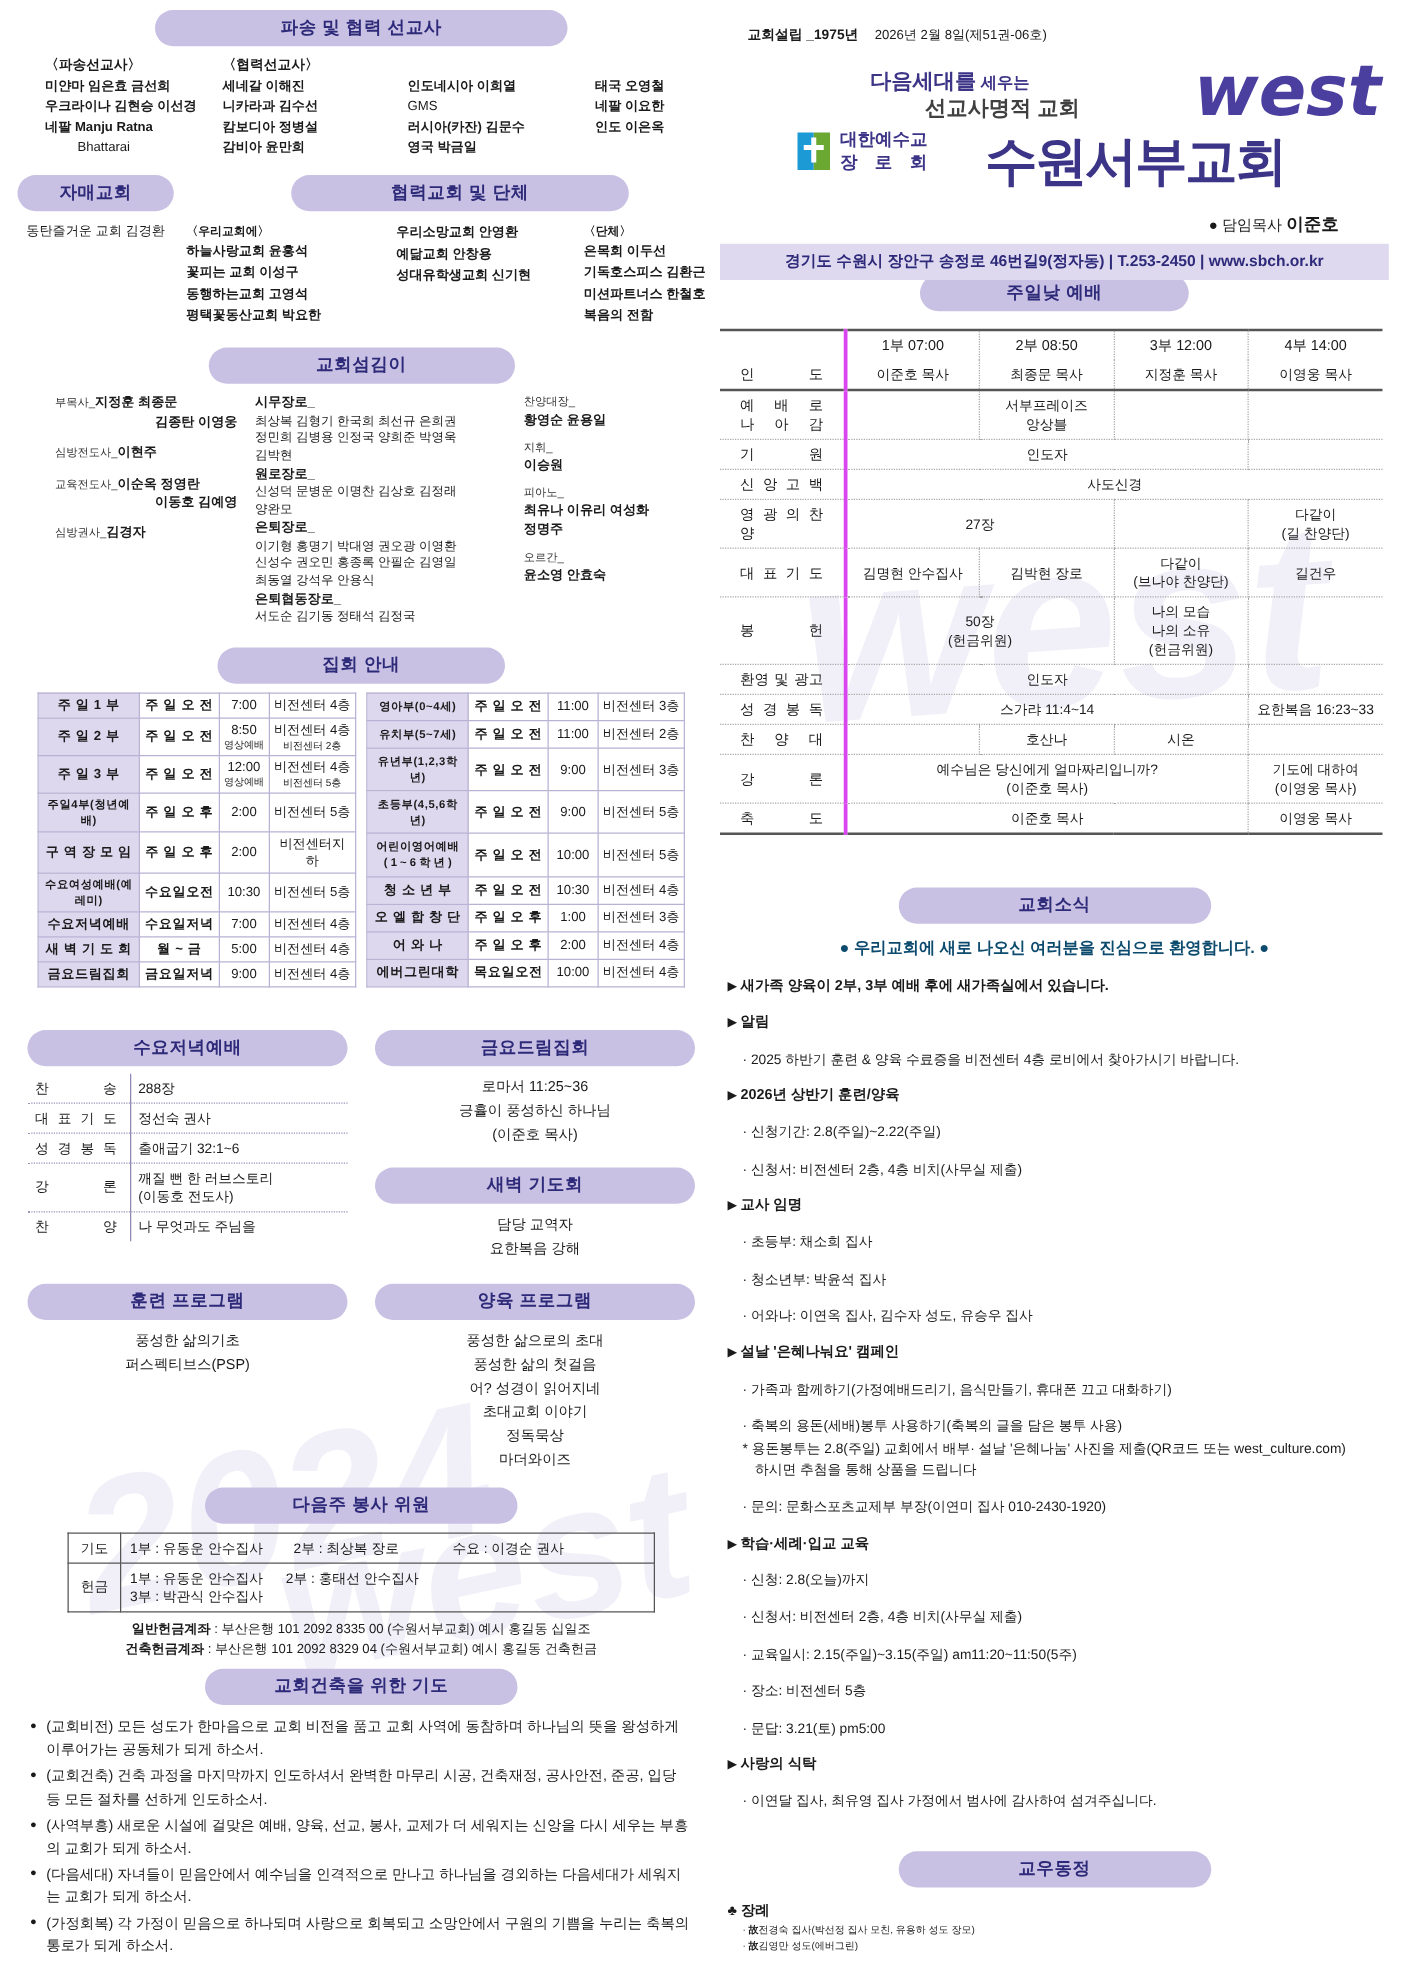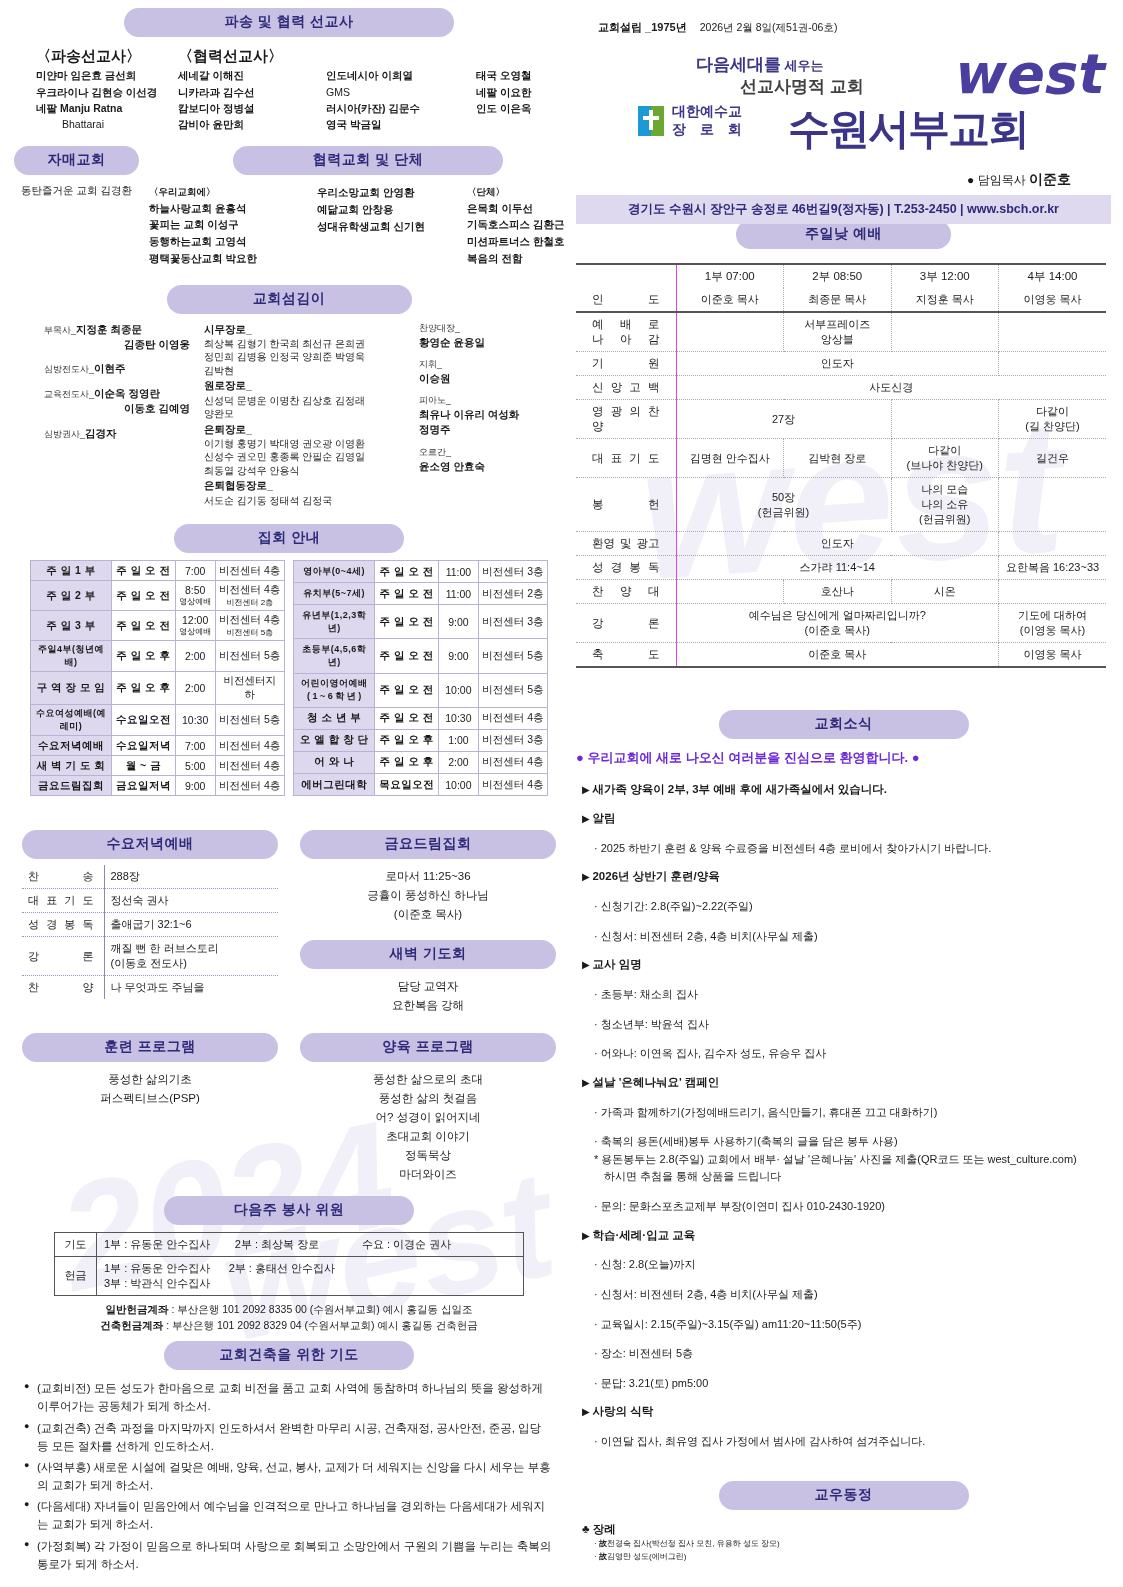--- a/index.html
+++ b/index.html
@@ -50,21 +50,21 @@
 
   
   .miss-grid {
     display: grid;
     grid-template-columns: 142px 148px 150px 110px;
     margin-top: 7px;
     padding-left: 22px;
     font-size: 10.5px;
     line-height: 1.55;
   }
-  .miss-grid .hdr { font-weight: bold; font-size: 15px; }
+  .miss-grid .hdr { font-weight: bold; font-size: 11px; }
   .indent { padding-left: 26px; }
   .part-grid {
     display: grid;
     grid-template-columns: 168px 150px 130px;
     font-size: 10.5px;
     line-height: 1.6;
     padding-left: 10px;
   }
   .part-grid .hdr { font-weight: bold; font-size: 9.5px; }
 
@@ -191,32 +191,32 @@
     font-size: 11px; table-layout: fixed;
   }
   table.worship td {
     padding: 4px 2px; text-align: center; vertical-align: middle;
     border-right: 1px dotted #a9a9a9;
     border-bottom: 1px dotted #a9a9a9;
   }
   table.worship td.rowlbl {
     width: 100px; text-align: justify; text-align-last: justify;
     padding-left: 16px; padding-right: 16px;
-    border-right: 1px solid #d946ef;
+    border-right: 3px solid #d946ef;
     font-size: 11.5px;
   }
   table.worship tr.hdr td { border-bottom: none; font-size: 11.5px; }
   table.worship tr.topline td { border-top: 2px solid #555; }
   table.worship tr.lastrow td { border-bottom: 2px solid #555; }
   table.worship td.nb { border-right: none; }
 
   
   .news { margin-top: 14px; padding: 0 6px; }
   .welcome {
-    color: #6d28d9; font-weight: bold;
+    text-align: center; color: #0c4a6e; font-weight: bold;
     font-size: 13px; margin: 10px 0 12px;
   }
   .news-item { margin-bottom: 11px; font-size: 11.5px; line-height: 1.55; }
   .news-item .head { font-weight: bold; }
   .news-item .head::before { content: "▶ "; font-size: 10px; }
   .news-item .sub { padding-left: 12px; font-size: 11px; line-height: 1.6; }
   .news-item .sub .b4 { display: block; margin-top: 12px; }
   .news-item .sub .b4::before { content: "· "; }
   .news-item .sub .star::before { content: "* "; }
   .news-item .sub .cont { display: block; padding-left: 10px; }

